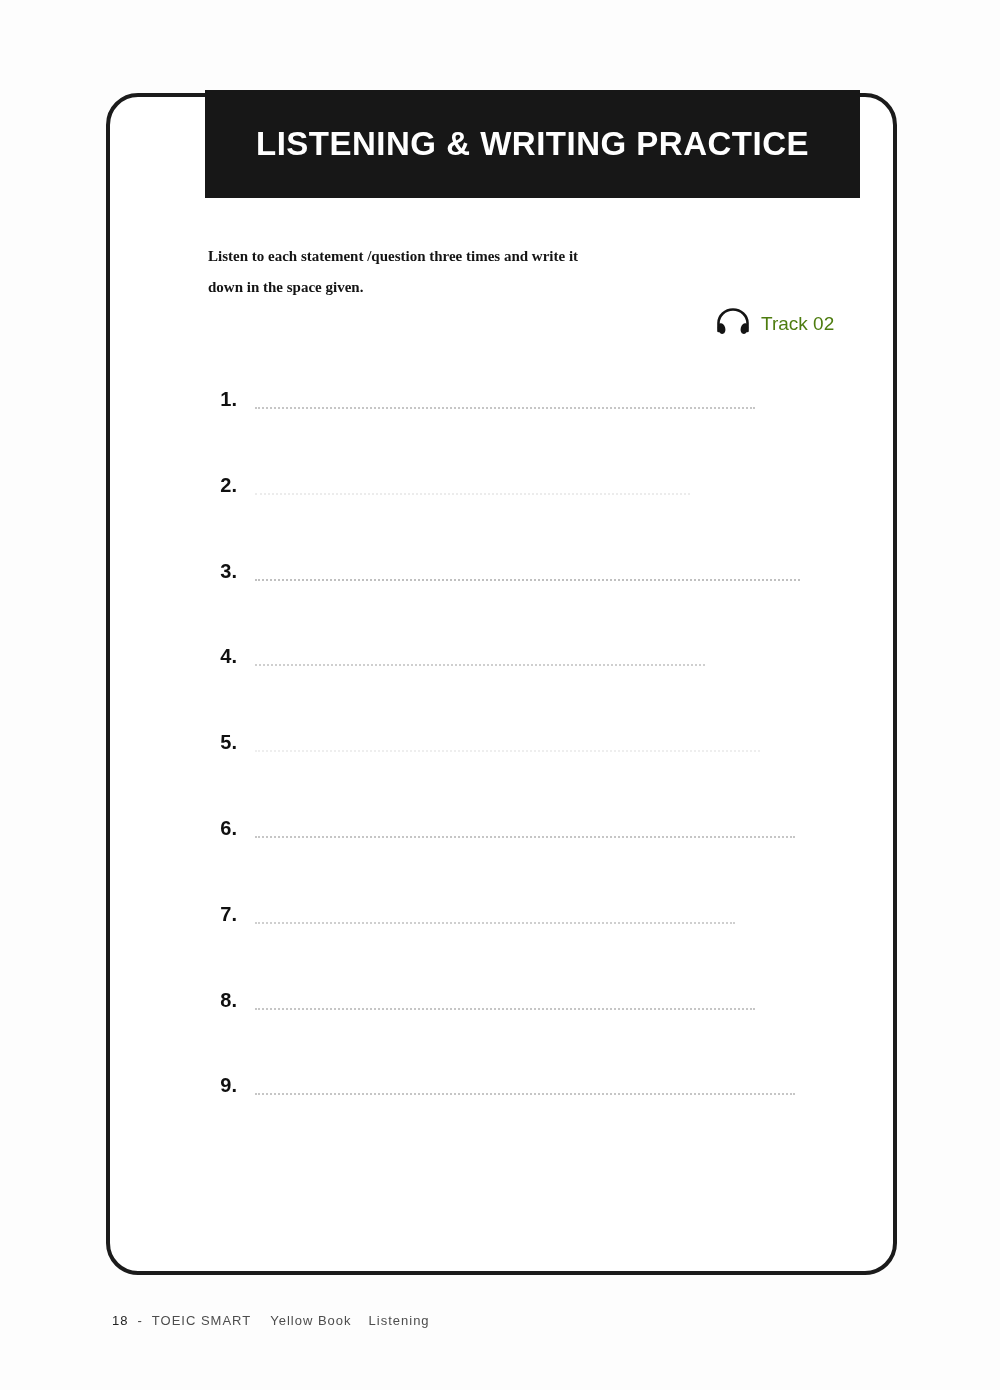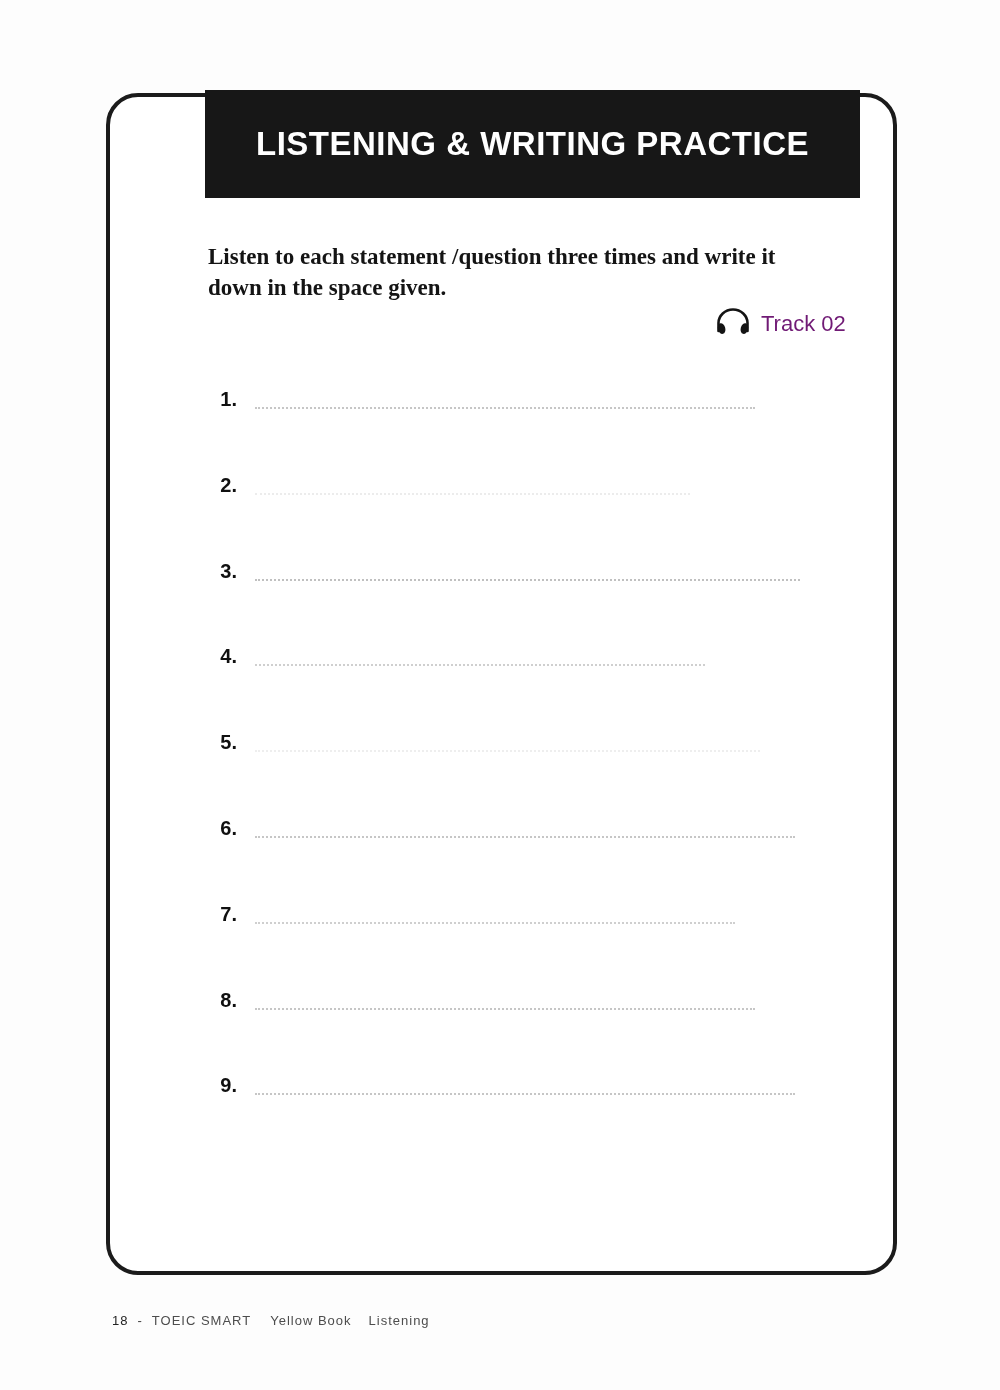--- a/index.html
+++ b/index.html
@@ -36,37 +36,37 @@
     letter-spacing:0.5px;
     white-space:nowrap;
   }
 
   
   .instructions {
     position:absolute; left:208px; top:241px;
     width:620px;
     font-family:"Liberation Serif", serif;
     font-weight:600;
-    font-size:23px;
+    font-size:15px;
     line-height:31px;
     color:#141414;
     z-index:2;
   }
   .instructions .line { display:block; }
 
   
   .track {
     position:absolute; left:714px; top:306px;
     display:flex; align-items:center; gap:9px;
     z-index:2;
   }
   .track-label {
     font-family:"Liberation Sans", sans-serif;
-    font-size:22px;
-    color:#701a75;
+    font-size:19px;
+    color:#4d7c0f;
     white-space:nowrap;
   }
 
   
   .items {
     position:absolute; left:205px; top:388px;
     width:640px;
     z-index:2;
   }
   .item { height:85.8px; display:flex; align-items:flex-start; }

